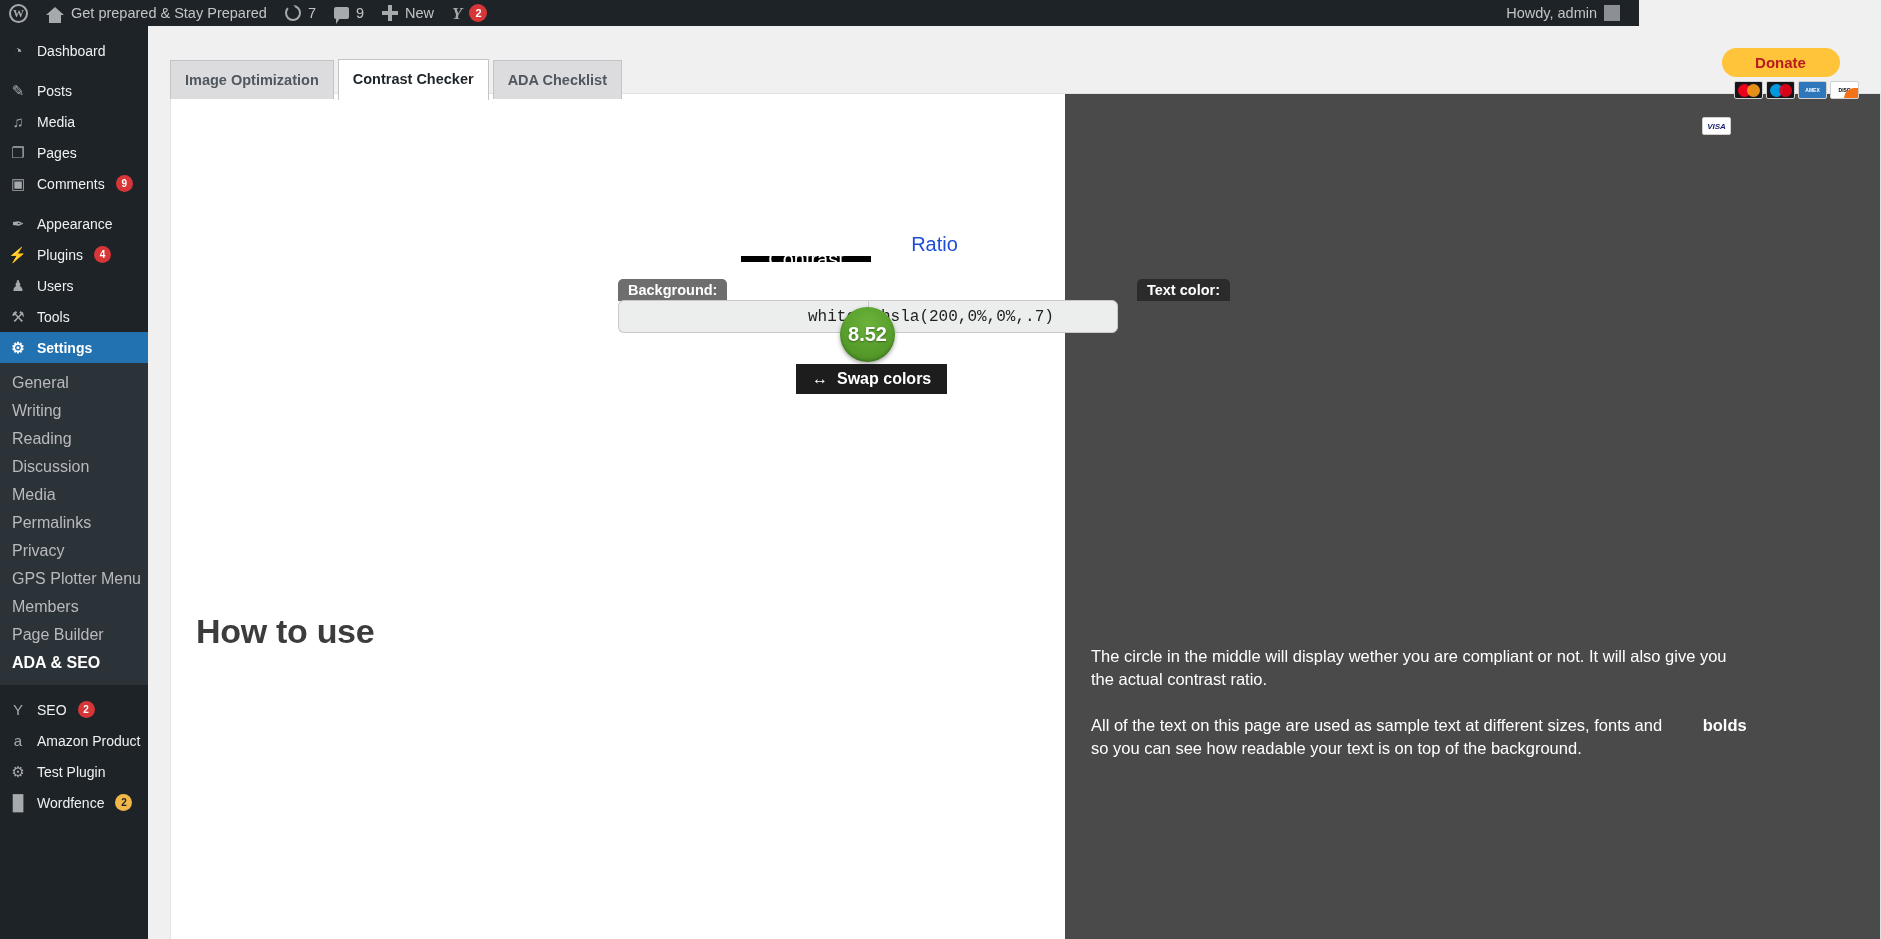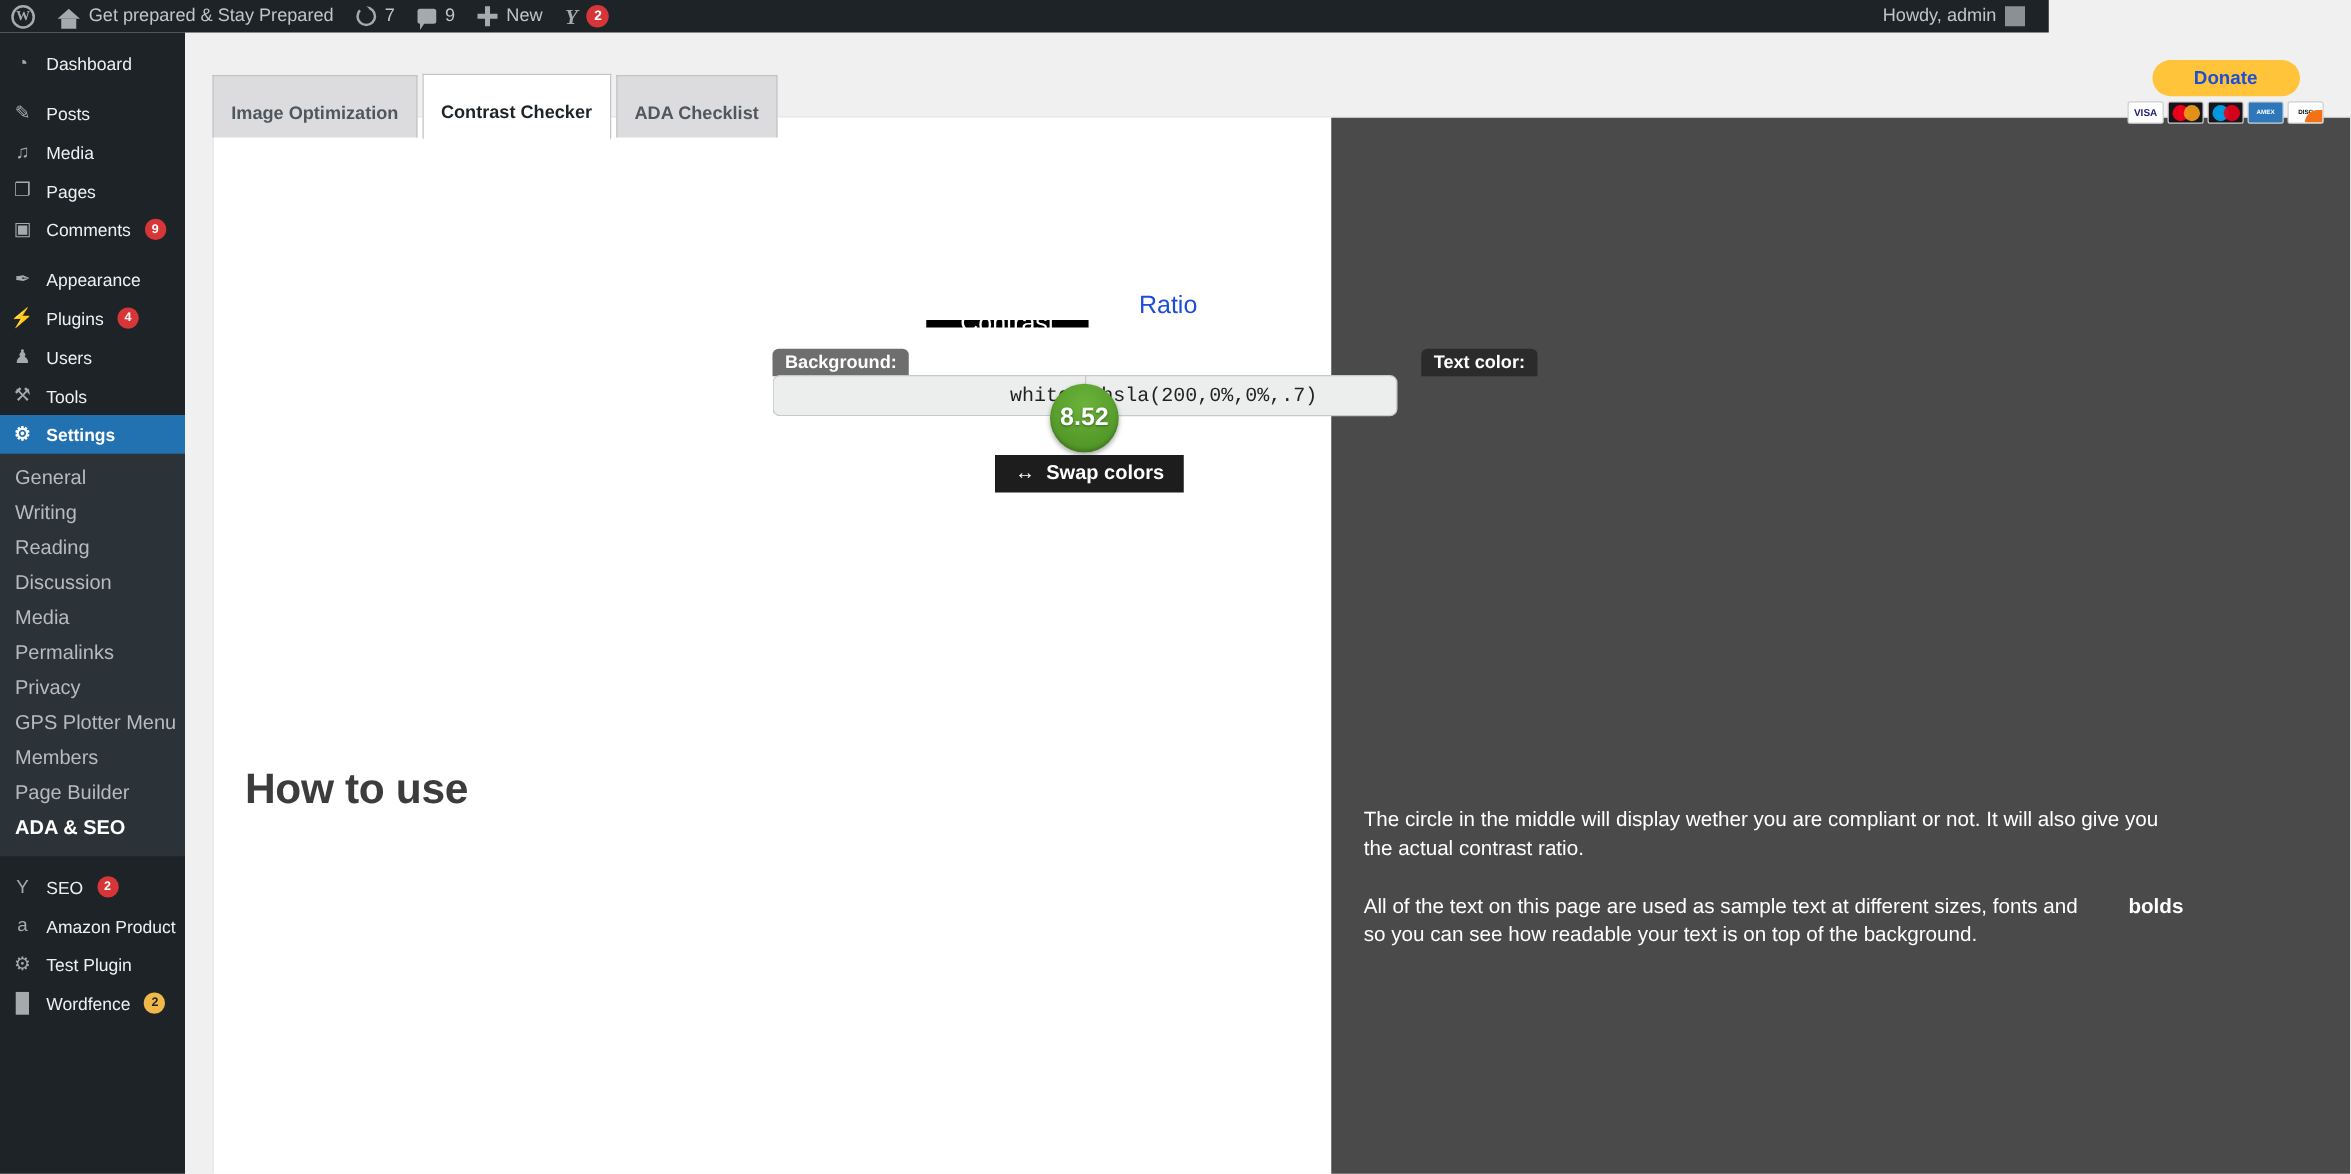--- a/index.html
+++ b/index.html
@@ -141,32 +141,32 @@
 
   
   #donate {
     position: absolute; right: 22px; top: 22px;
     display: flex; flex-direction: column; align-items: center;
     gap: 4px; z-index: 20;
   }
   #donate-btn {
     width: 118px; height: 29px; border-radius: 15px;
     background: #ffc439; border: none;
-    color: #1d4ed8; font-size: 15px; font-weight: 700;
+    color: #b91c1c; font-size: 15px; font-weight: 700;
     font-family: "Liberation Sans", sans-serif;
     cursor: pointer;
   }
   #cards { display: flex; gap: 3px; }
   .card {
     width: 29px; height: 18px; border-radius: 2px;
     display: flex; align-items: center; justify-content: center;
     font-size: 7px; font-weight: 700; overflow: hidden;
     border: 1px solid #d0d0d0; background: #fff;
   }
-  .card.visa  { color: #1a1f71; font-size: 8px; }
+  .card.visa  { color: #1a1f71; font-style: italic; font-size: 8px; margin-top: 36px; }
   .card.mc    { background: #16161a; color: #fff; font-size: 5px; }
   .card.maes  { background: #16161a; color: #fff; font-size: 5px; }
   .card.amex  { background: #2e77bb; color: #fff; font-size: 5px; }
   .card.disc  { background: #fff; color: #000; font-size: 5px; position: relative; }
   .card.disc:after {
     content: ""; position: absolute; right: 0; bottom: 0;
     width: 14px; height: 10px; background: #f47216;
     border-top-left-radius: 14px;
   }
   .mc-dots { position: relative; width: 22px; height: 13px; }
@@ -179,21 +179,21 @@
   .maes-dots i.l { background: #0099df; }
   .maes-dots i.r { background: #eb001b; }
 
   
   #tabs {
     position: absolute; left: 22px; top: 33px;
     display: flex; align-items: flex-end; gap: 4px;
     z-index: 15;
   }
   .tab {
-    padding: 22px 14px 10px;
+    padding: 11px 14px 10px;
     font-size: 14.5px; font-weight: 700;
     background: #dcdcde; color: #50575e;
     border: 1px solid #c3c4c7; border-bottom: none;
     cursor: pointer;
     line-height: 1.2;
   }
   .tab.active {
     background: #fff; color: #1d2327;
     padding-bottom: 12px; margin-bottom: -1px;
   }

